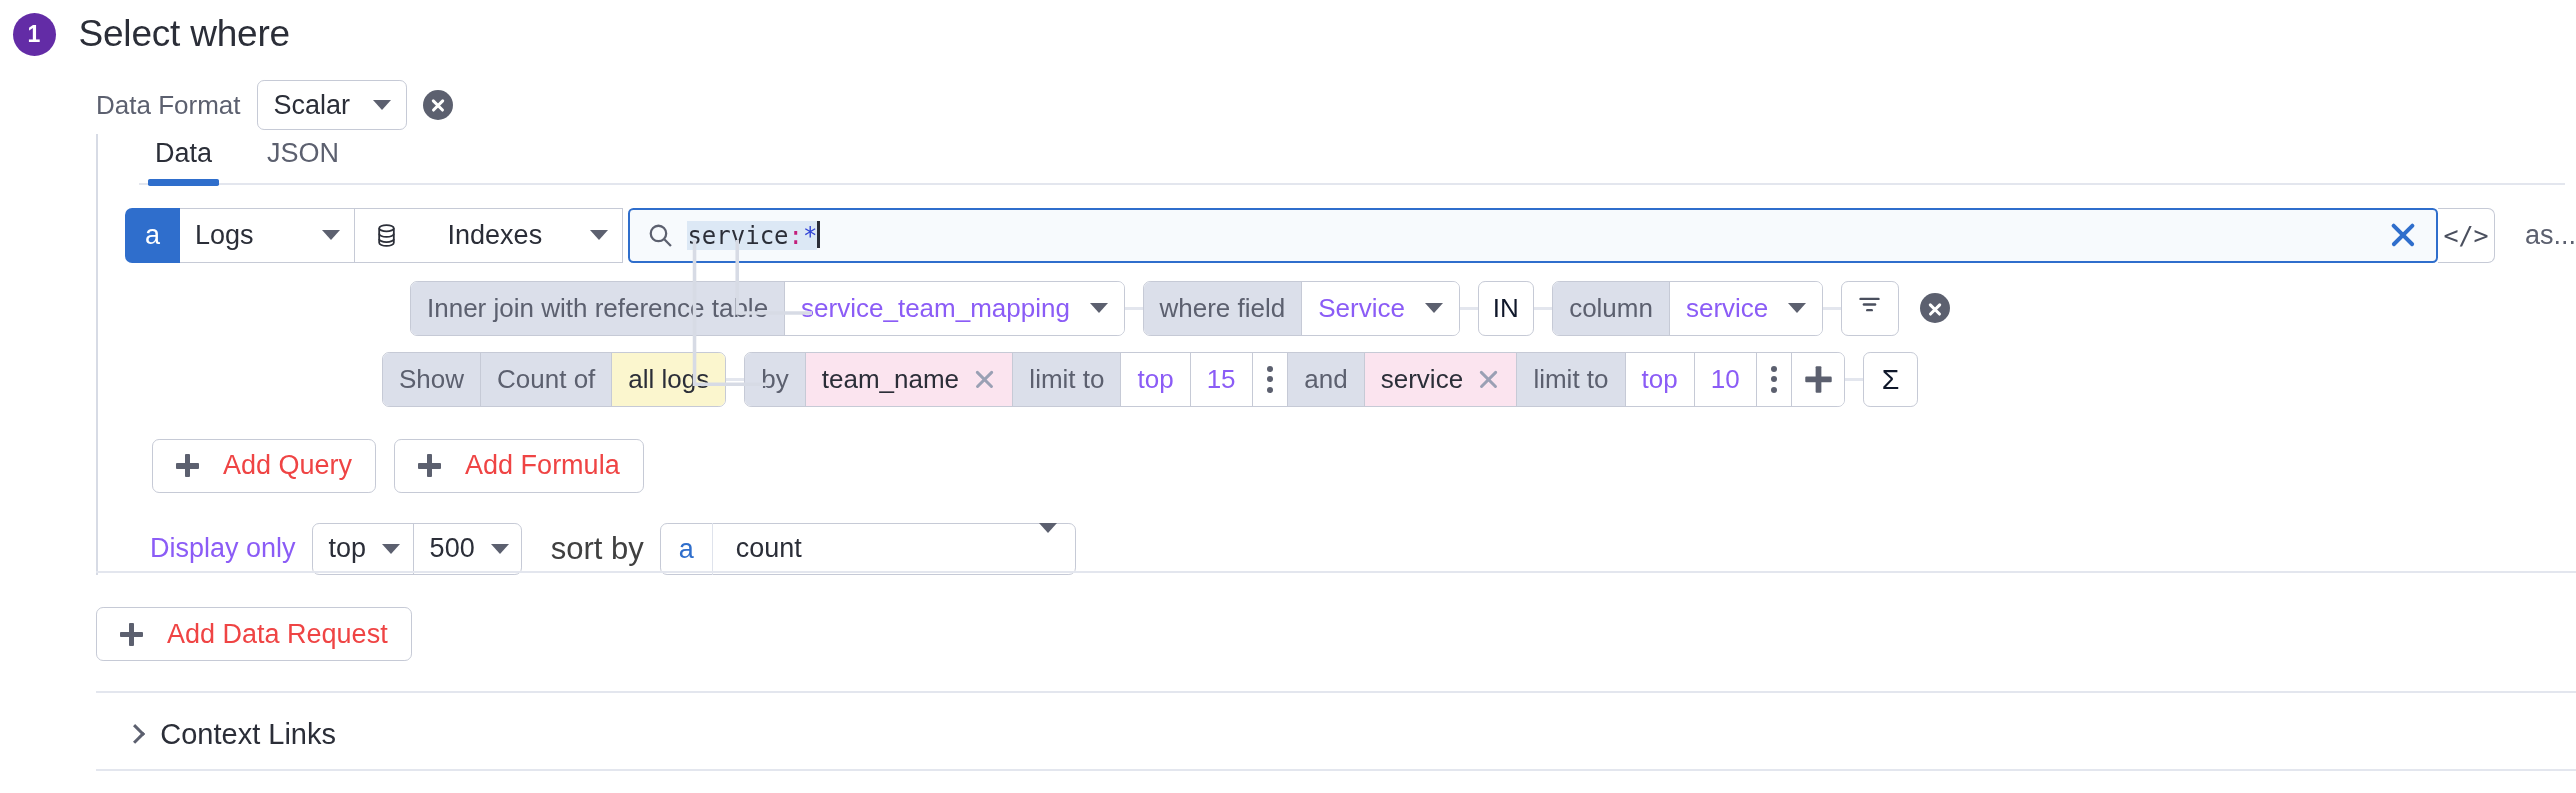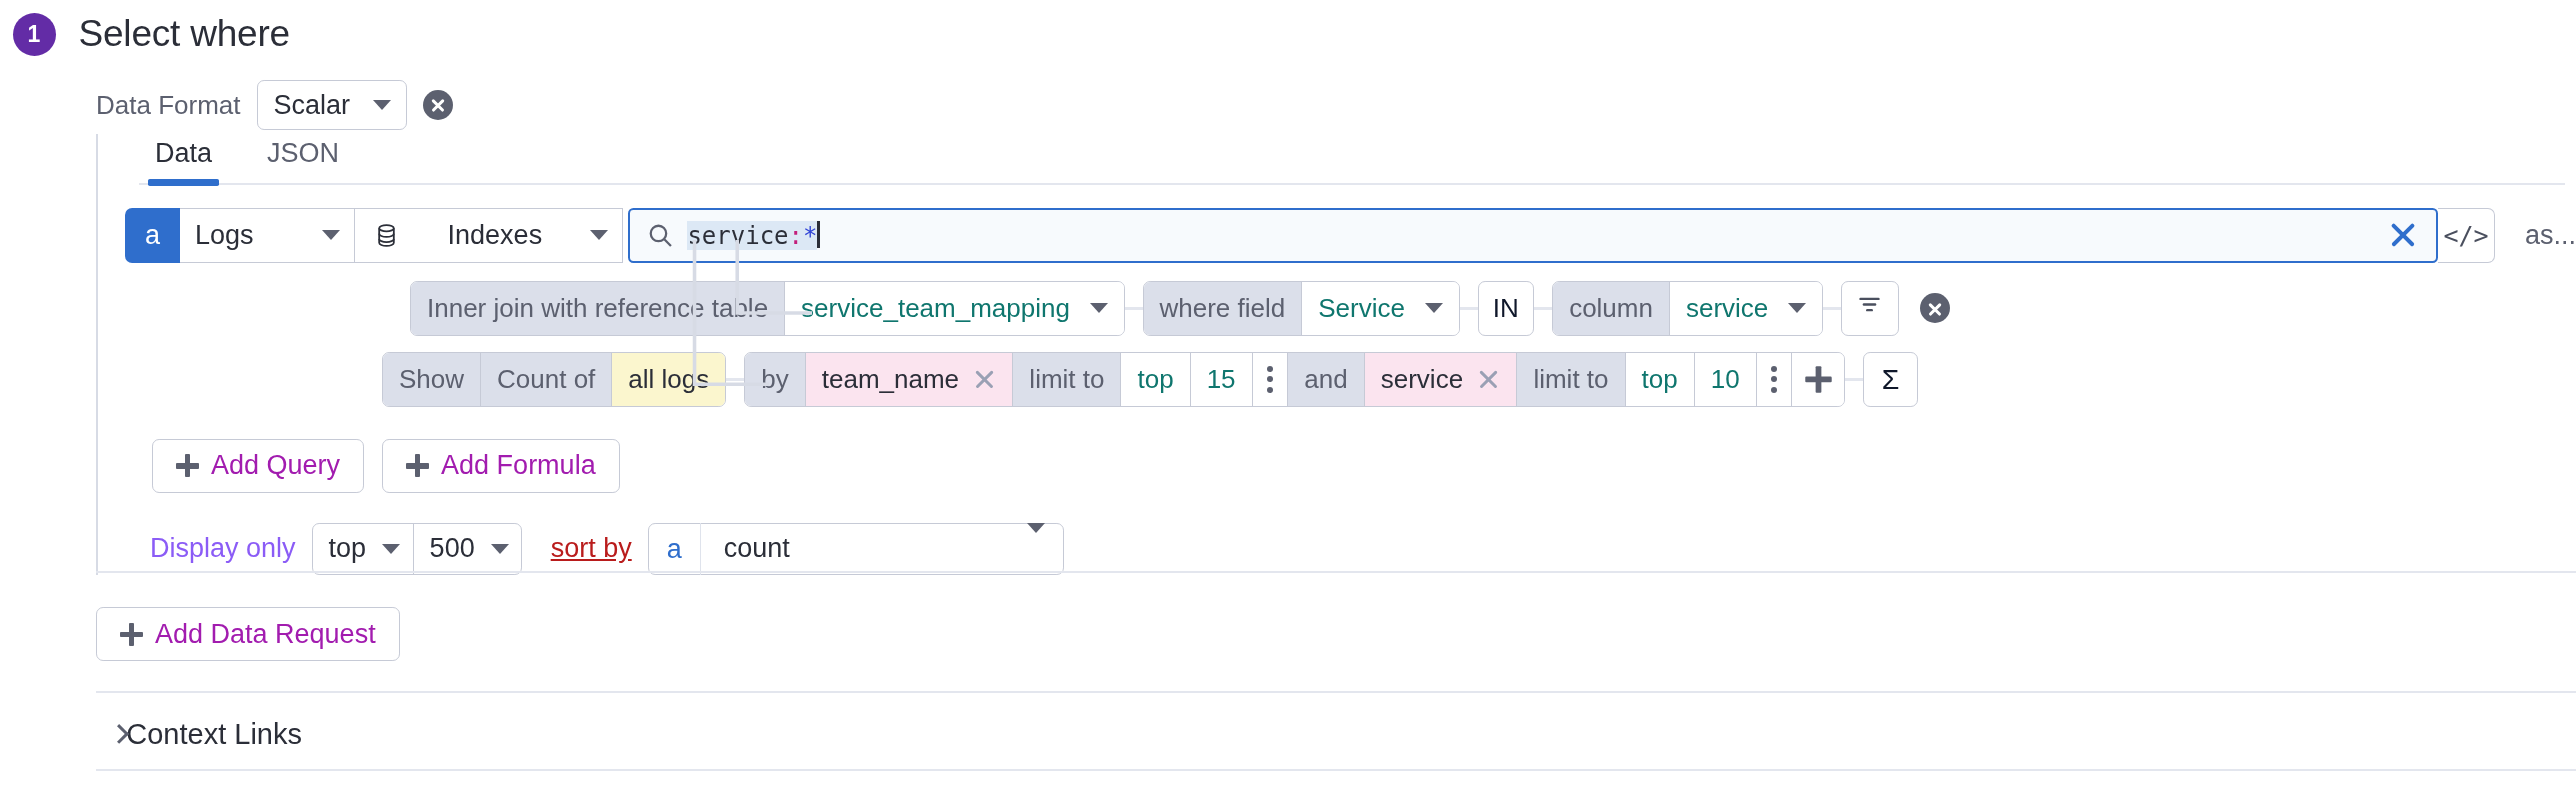--- a/index.html
+++ b/index.html
@@ -272,21 +272,21 @@
     padding: 0 16px;
     font-size: 26px;
     white-space: nowrap;
     border-right: 0.9px solid #c6cad6;
   }
   .seg:last-child { border-right: none; }
   .seg.static {
     background: #dbdfea;
     color: #5c606f;
   }
-  .seg.val { background: #fff; color: #0f766e; cursor: pointer; }
+  .seg.val { background: #fff; color: #8b5cf6; cursor: pointer; }
   .seg.val.has-caret { gap: 19.6px; }
   .seg.yellow { background: #fbf6ce; color: #2b2e38; cursor: pointer; }
   .seg.pink   { background: #fbe4ef; color: #2b2e38; cursor: pointer; gap: 14.3px; }
   .seg.icon   { background: #fff; cursor: pointer; padding: 0 14.3px; }
 
   .chip-x {
     width: 23px; height: 23px;
     position: relative;
     flex: none;
     cursor: pointer;
@@ -332,28 +332,28 @@
   .trailing-remove { margin-left: 21.4px; }
 
   
   .btn-row {
     display: flex; gap: 18px;
     margin: 32px 0 0 27px;
   }
   .btn {
     display: inline-flex;
     align-items: center;
-    gap: 12px;
+    gap: 24px;
     height: 54px;
     padding: 0 23px;
     border: 0.9px solid #c6cad6;
     border-radius: 7.1px;
     background: #fff;
     font-size: 27px;
-    color: #a21caf;
+    color: #ef4444;
     cursor: pointer;
     white-space: nowrap;
   }
   .plus-grey {
     position: relative;
     width: 23px; height: 23px;
     flex: none;
   }
   .plus-grey::before, .plus-grey::after {
     content: "";
@@ -365,21 +365,21 @@
   .plus-grey::after  { left: 9px; top: 0; width: 5.4px; height: 23px; }
 
   
   .display-row {
     display: flex;
     align-items: center;
     gap: 16px;
     margin: 30px 0 0 25px;
   }
   .display-label { font-size: 27px; color: #8b5cf6; white-space: nowrap; }
-  .sortby-label  { font-size: 27px; color: #b91c1c; white-space: nowrap; margin-left: 12.5px; text-decoration: underline; }
+  .sortby-label  { font-size: 31px; color: #404040; white-space: nowrap; margin-left: 12.5px; }
   .mini-group {
     display: flex;
     border: 0.9px solid #c6cad6;
     border-radius: 7.1px;
     overflow: hidden;
     height: 52px;
     background: #fff;
   }
   .mini-seg {
     display: flex; align-items: center; gap: 16px;
@@ -419,22 +419,22 @@
     width: 2480px;
     height: 1.8px;
     background: #e3e6ee;
   }
   .adr-btn {
     position: absolute;
     left: 96px; top: 607px;
   }
   .ctx {
     position: absolute;
-    left: 112px; top: 718px;
-    display: flex; align-items: center; 
+    left: 128px; top: 718px;
+    display: flex; align-items: center; gap: 18px;
     cursor: pointer;
   }
   .chev {
     width: 14.3px; height: 14.3px;
     border-right: 3.6px solid #5c606f;
     border-top: 3.6px solid #5c606f;
     transform: rotate(45deg);
     flex: none;
   }
   .ctx-label { font-size: 29px; color: #2b2e38; }

